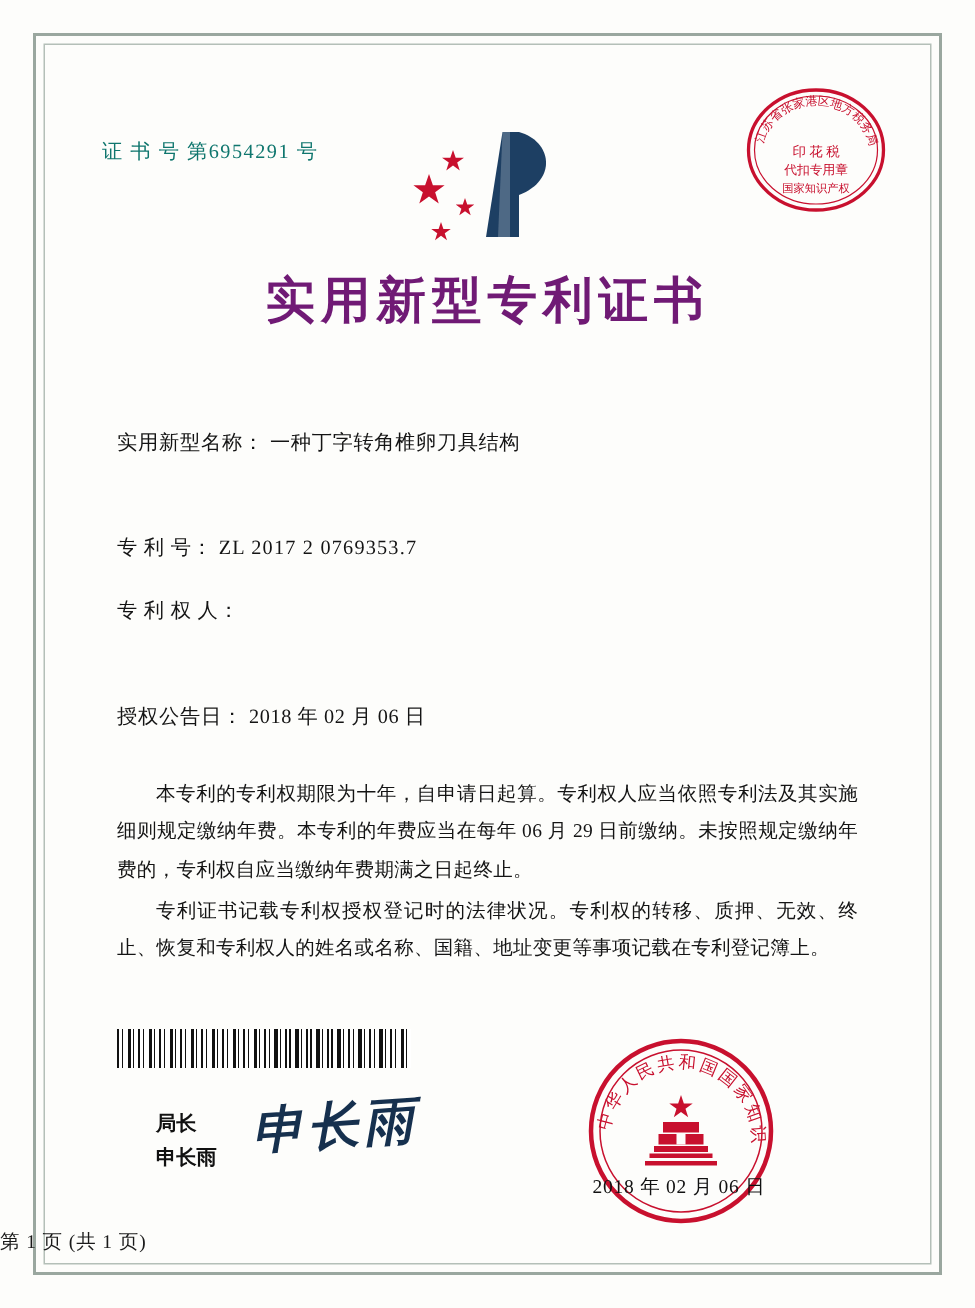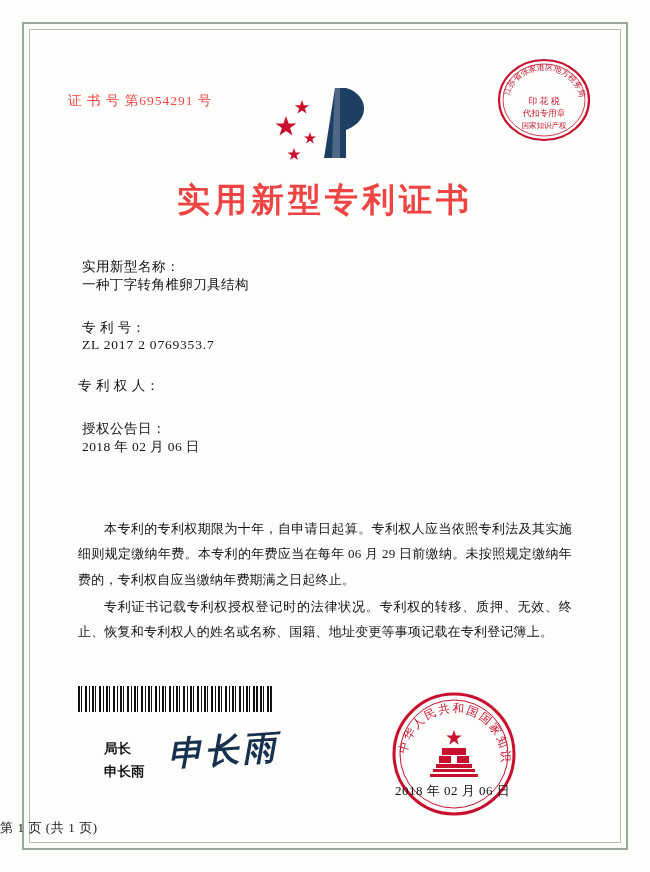--- a/index.html
+++ b/index.html
@@ -40,21 +40,21 @@
     box-sizing: border-box;
   }
 
   
   .cert-no {
     position: absolute;
     left: 68px;
     top: 92px;
     font-size: 13.5px;
     letter-spacing: 1px;
-    color: #ef4444;
+    color: #0f766e;
   }
 
   
   .emblem {
     position: absolute;
     left: 272px;
     top: 80px;
     width: 110px;
     height: 85px;
   }
@@ -70,46 +70,46 @@
 
   
   .title {
     position: absolute;
     left: 0; right: 0;
     top: 178px;
     text-align: center;
     font-size: 33px;
     font-weight: bold;
     letter-spacing: 4px;
-    color: #ef4444;
+    color: #701a75;
     font-family: "Liberation Serif", "DejaVu Serif", serif;
   }
 
   
   .fields {
     position: absolute;
     left: 78px;
     top: 258px;
     width: 500px;
   }
   .field-row {
     display: flex;
     align-items: baseline;
     margin-bottom: 24.5px;
     font-size: 13.5px;
     color: #141414;
-    flex-direction: column;
   }
   .field-label {
     white-space: nowrap;
     letter-spacing: 0.5px;
   }
   .field-value {
     margin-left: 4px;
     letter-spacing: 0.4px;
+    margin-top: 28px;
   }
   .field-value.mono-ish {
     letter-spacing: 0.8px;
   }
 
   
   .body-text {
     position: absolute;
     left: 78px;
     top: 516px;

